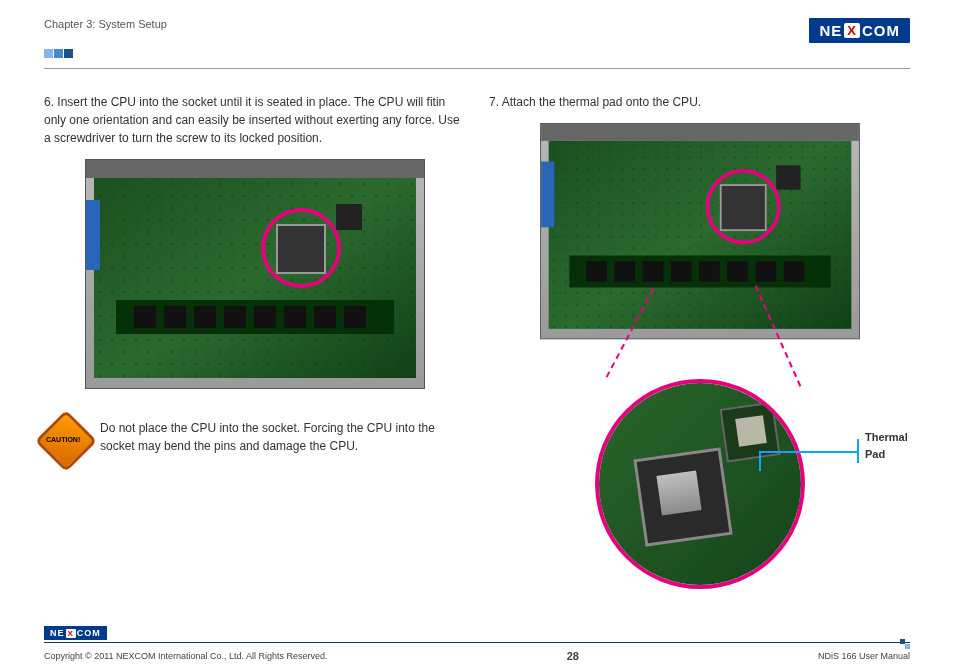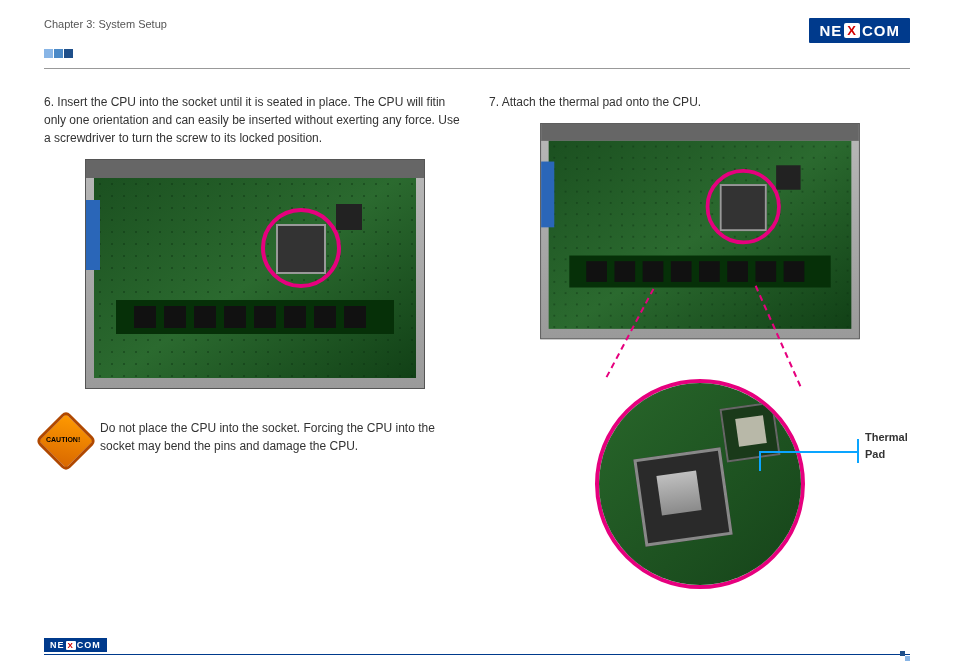--- a/index.html
+++ b/index.html
@@ -158,13 +158,18 @@
 
 <div class="footer">
   <div class="foot-logo">
     <span>NE</span>
       <span class="x">X</span>
       <span>COM</span>
   </div>
   <div class="rule-bot">
       <div class="mark"></div>
     </div>
+  <div class="foot-row">
+    <div>Copyright © 2011 NEXCOM International Co., Ltd. All Rights Reserved.</div>
+    <div class="page-num">28</div>
+    <div>NDiS 166 User Manual</div>
+  </div>
 </div>
 
 </body></html>

